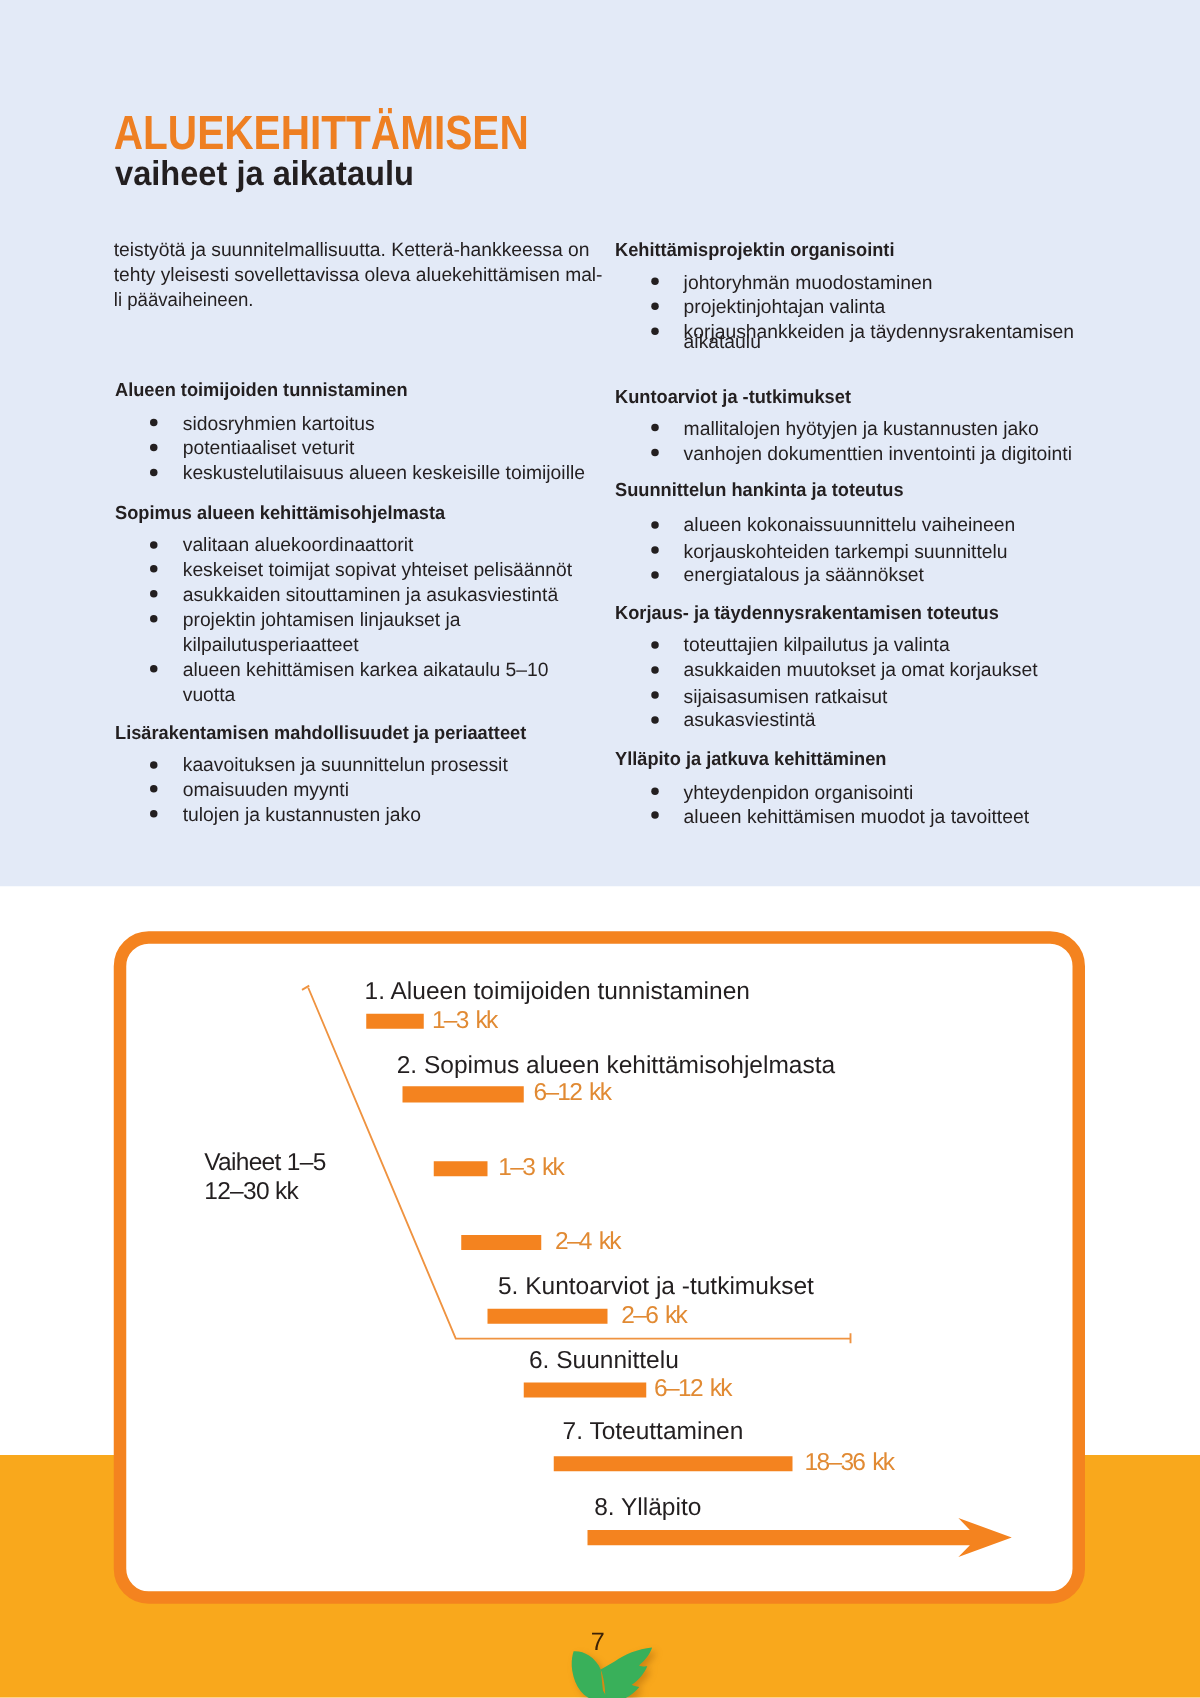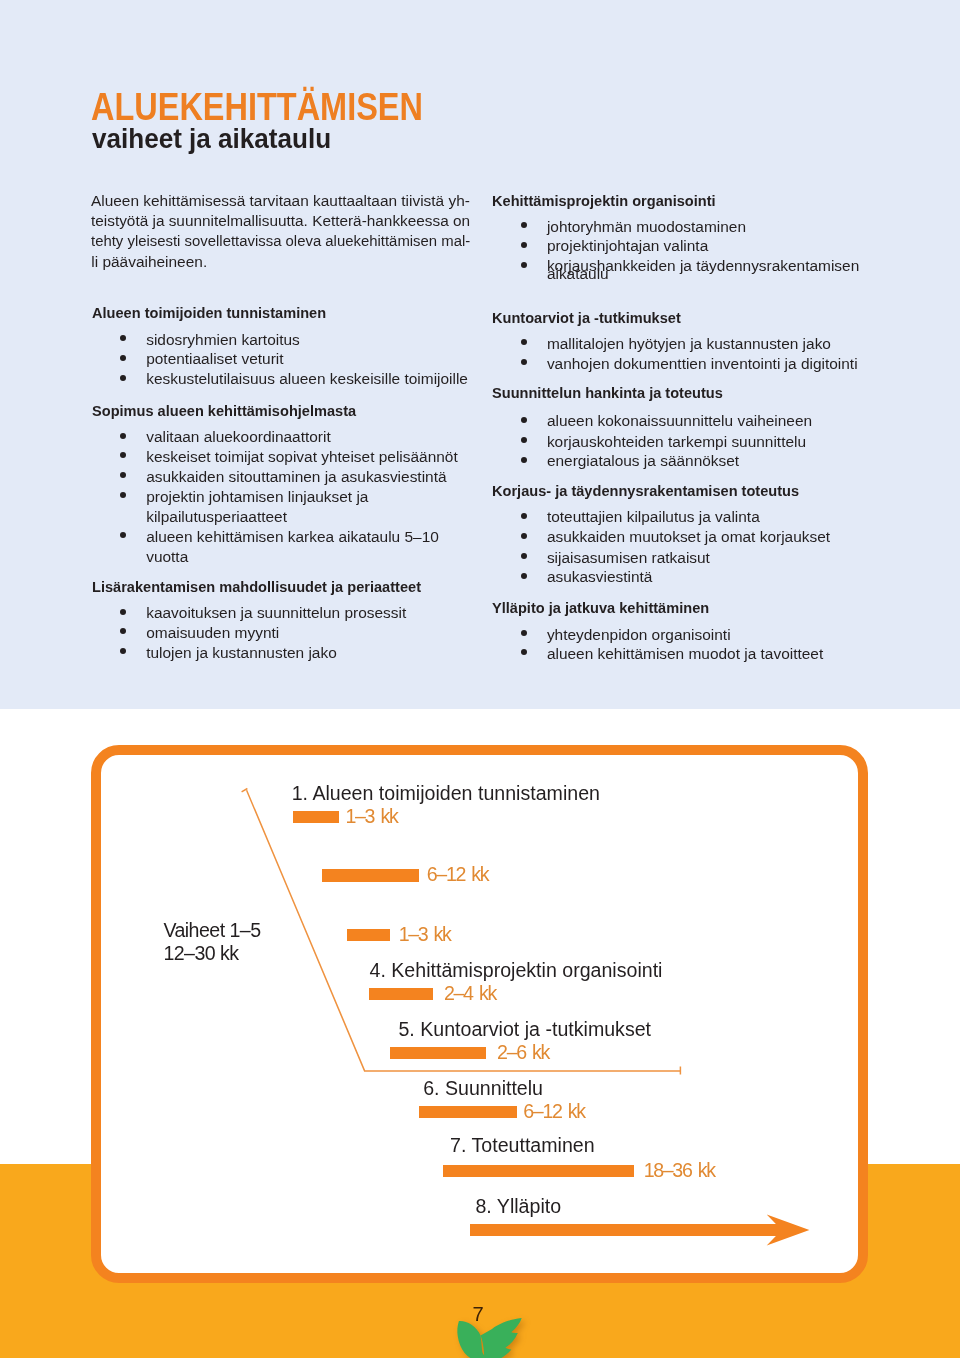--- a/index.html
+++ b/index.html
@@ -46,21 +46,20 @@
 <body>
 
 <div class="page">
   <div class="bluepanel"></div>
   <div class="orangeband"></div>
 
   <div class="t1">ALUEKEHITTÄMISEN</div>
   <div class="t2">vaiheet ja aikataulu</div>
 
   <div class="intro">
-      <div>Alueen kehittämisessä tarvitaan kauttaaltaan tiivistä yh-</div>
       <div>teistyötä ja suunnitelmallisuutta. Ketterä-hankkeessa on</div>
       <div>tehty yleisesti sovellettavissa oleva aluekehittämisen mal-</div>
       <div>li päävaiheineen.</div>
     </div>
 
   <div class="colwrap" id="colA">
       <div class="hd" style="left: 91.6px; top: 304.865px;">Alueen toimijoiden tunnistaminen</div>
       <div class="itm" style="left: 146.2px; top: 331.567px;">sidosryhmien kartoitus</div>
       <div class="bul" style="left: 120.2px; top: 334.9px;"></div>
       <div class="itm" style="left: 146.2px; top: 351.368px;">potentiaaliset veturit</div>
@@ -127,25 +126,25 @@
 
   <div class="diagram"></div>
   <div class="dwrap" id="dwrap">
       <svg class="dsvg" width="960" height="1358">
         <path d="M241.6 791.9 L247.4 788.5 M246.6 790.2 L364.6 1070.9 L680.3 1070.9 M680.4 1066.6 L680.4 1074.5" stroke="#ef9340" stroke-width="1.5" fill="none" stroke-linecap="butt"></path>
         <path d="M470.0 1223.9 L775.9 1223.9 L766.7 1214.4 L809.4 1229.9 L766.7 1245.6 L775.9 1236.1 L470.0 1236.1 Z" fill="#f4831f"></path>
       </svg>
       <div class="dlabel" style="left: 291.7px; top: 784.409px;">1. Alueen toimijoiden tunnistaminen</div>
       <div class="bar" style="left: 293.2px; top: 811.2px; width: 45.8px;"></div>
       <div class="ddur" style="left: 345.5px; top: 807.209px;">1–3 kk</div>
+      <div class="dlabel" style="left: 317.4px; top: 843.109px;">2. Sopimus alueen kehittämisohjelmasta</div>
       <div class="bar" style="left: 322.3px; top: 869.4px; width: 96.8px;"></div>
       <div class="ddur" style="left: 426.8px; top: 865.409px;">6–12 kk</div>
       <div class="bar" style="left: 346.6px; top: 928.9px; width: 43.8px;"></div>
       <div class="ddur" style="left: 398.7px; top: 924.909px;">1–3 kk</div>
-      <div class="dlabel" style="left: 369.5px; top: 961.209px;">4. Kehittämisprojektin organisointi</div>
       <div class="bar" style="left: 369px; top: 987.6px; width: 64.3px;"></div>
       <div class="ddur" style="left: 444px; top: 983.609px;">2–4 kk</div>
       <div class="dlabel" style="left: 398.4px; top: 1020.41px;">5. Kuntoarviot ja -tutkimukset</div>
       <div class="bar" style="left: 389.7px; top: 1047px; width: 96.3px;"></div>
       <div class="ddur" style="left: 497.1px; top: 1043.01px; text-align: right;">2–6 kk</div>
       <div class="dlabel" style="left: 423.2px; top: 1079.41px;">6. Suunnittelu</div>
       <div class="bar" style="left: 418.8px; top: 1105.7px; width: 98.2px;"></div>
       <div class="ddur" style="left: 523.3px; top: 1101.71px;">6–12 kk</div>
       <div class="dlabel" style="left: 450.1px; top: 1136.31px;">7. Toteuttaminen</div>
       <div class="bar" style="left: 442.5px; top: 1165.2px; width: 191.7px;"></div>

